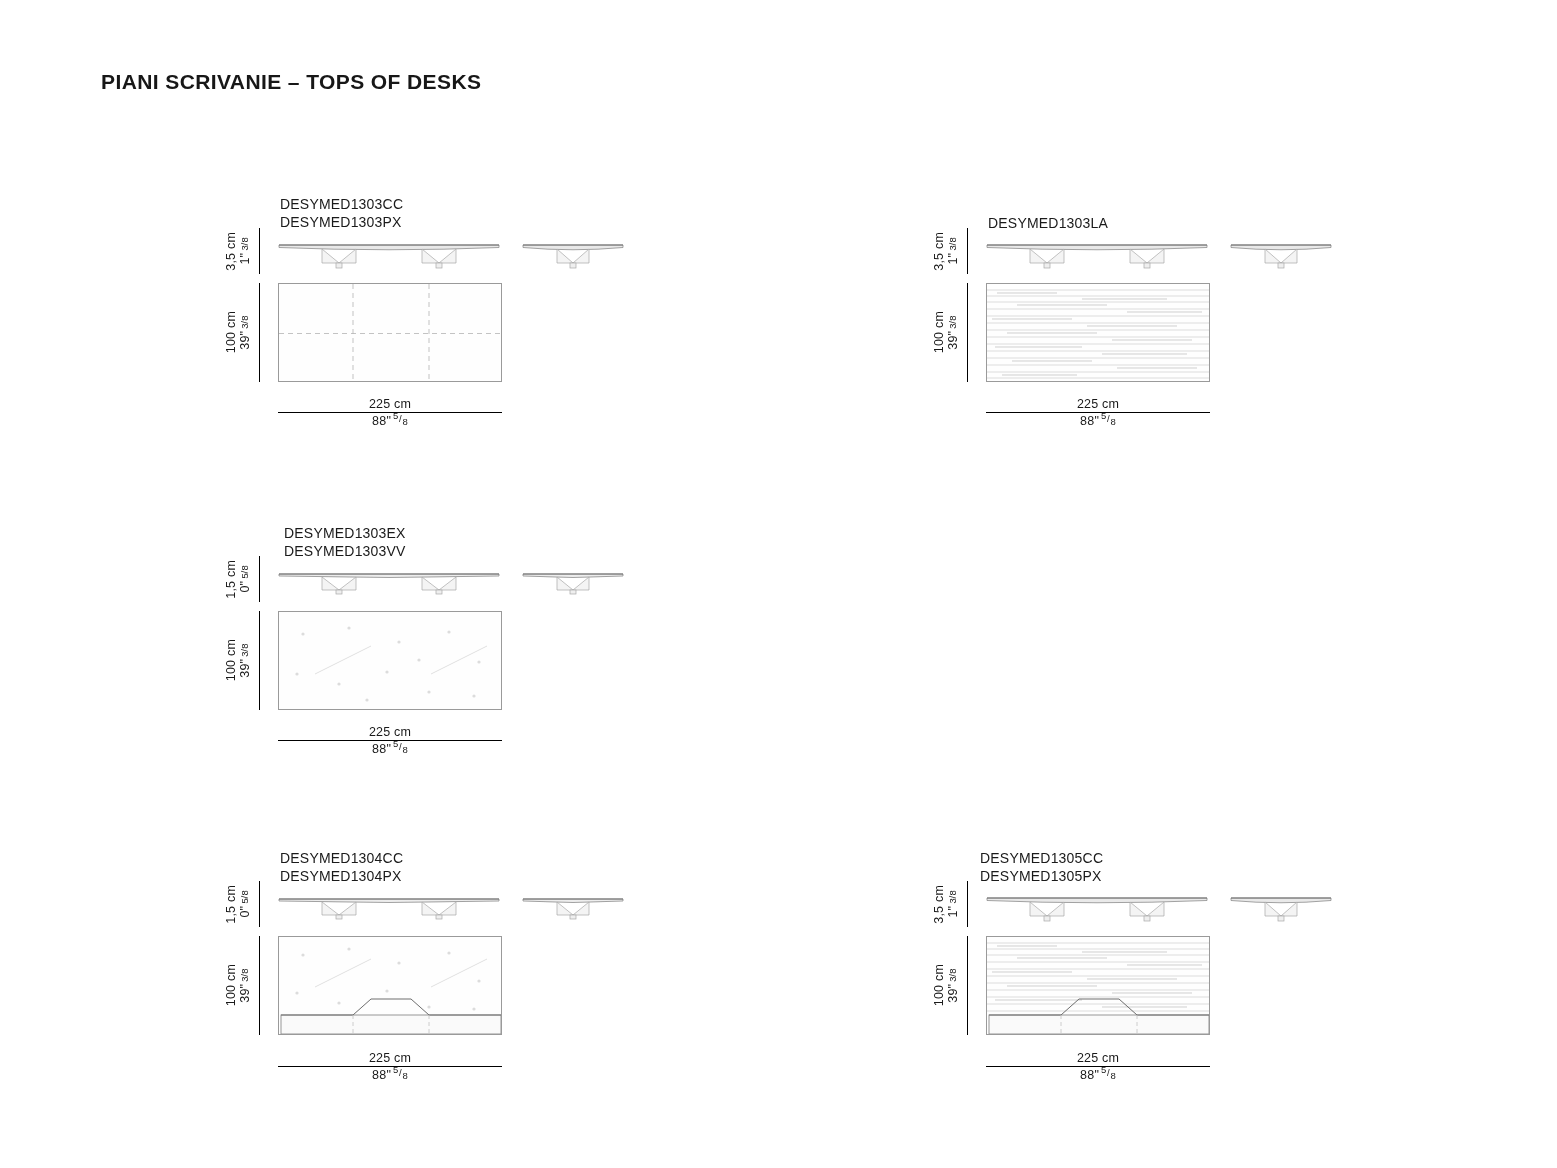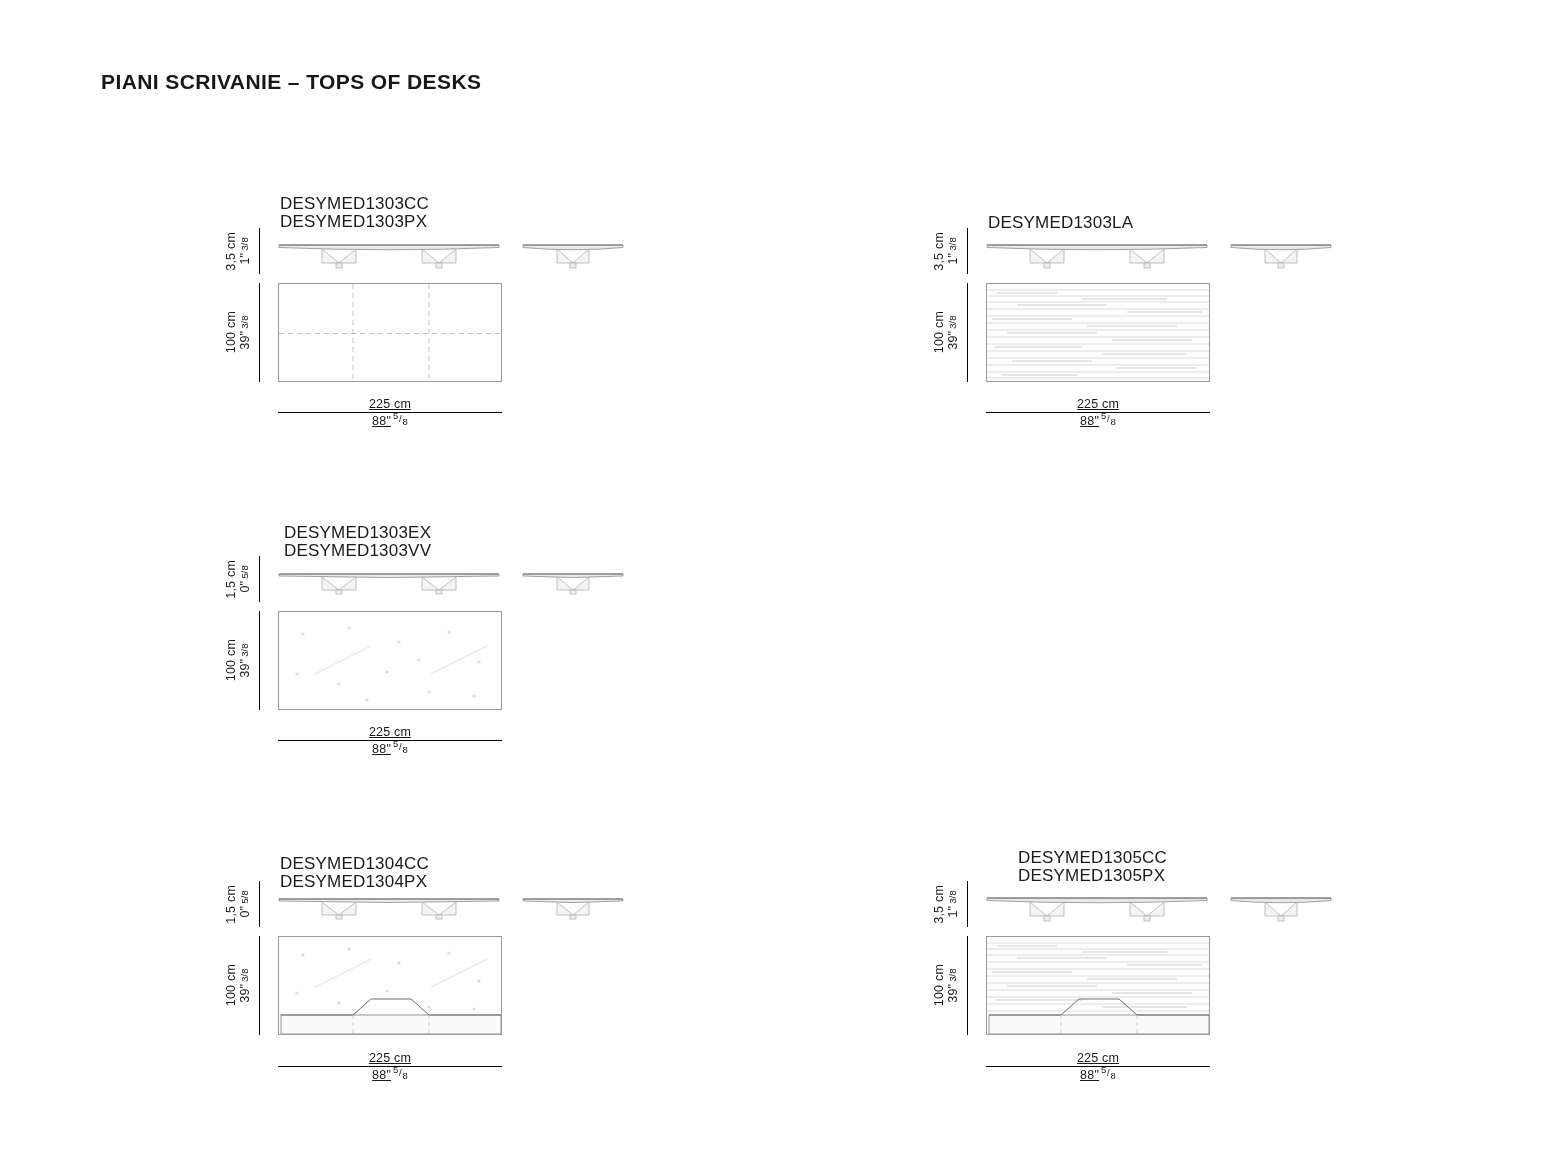--- a/index.html
+++ b/index.html
@@ -27,21 +27,21 @@
     white-space: nowrap;
   }
 
   .item-block {
     position: absolute;
   }
 
   
   .codes {
     position: absolute;
-    font-size: 17px;
+    font-size: 14px;
     line-height: 18px;
     color: #1a1a1a;
     white-space: nowrap;
   }
   .codes div { letter-spacing: 0.2px; }
 
   
   .vdim {
     position: absolute;
     display: flex;
@@ -92,21 +92,20 @@
     align-items: center;
     font-size: 9.5px;
     line-height: 1;
     margin-top: 2px;
   }
 
   
   .hdim {
     position: absolute;
     text-align: center;
-    text-decoration: underline;
   }
   .hdim .hrule {
     height: 1px;
     background: #000;
     width: 100%;
   }
   .hdim .htxt {
     font-size: 12.5px;
     letter-spacing: 0.2px;
     line-height: 16px;
@@ -415,21 +414,21 @@
           <span class="num">5</span>
           <span class="sl">/</span>
           <span class="den">8</span>
         </span>
     </div>
   </div>
 </div>
 
 <div class="item-block">
 
-  <div class="codes" style="left:280px; top:849px;margin-top:6px;">
+  <div class="codes" style="left:280px; top:849px;">
     <div>DESYMED1304CC</div>
     <div>DESYMED1304PX</div>
   </div>
 
   <div class="vdim" style="left:224px; top:881px; height:46px;">
     <div class="vlabels" style="height:46px;">
       <span class="vtxt">1,5 cm</span>
       <span class="vtxt inch">
         <span>0"</span>
         <span class="frac-v">
@@ -514,21 +513,21 @@
           <span class="num">5</span>
           <span class="sl">/</span>
           <span class="den">8</span>
         </span>
     </div>
   </div>
 </div>
 
 <div class="item-block">
 
-  <div class="codes" style="left:1018px; top:849px;">
+  <div class="codes" style="left:980px; top:849px;">
     <div>DESYMED1305CC</div>
     <div>DESYMED1305PX</div>
   </div>
 
   <div class="vdim" style="left:932px; top:881px; height:46px;">
     <div class="vlabels" style="height:46px;">
       <span class="vtxt">3,5 cm</span>
       <span class="vtxt inch">
         <span>1"</span>
         <span class="frac-v">

